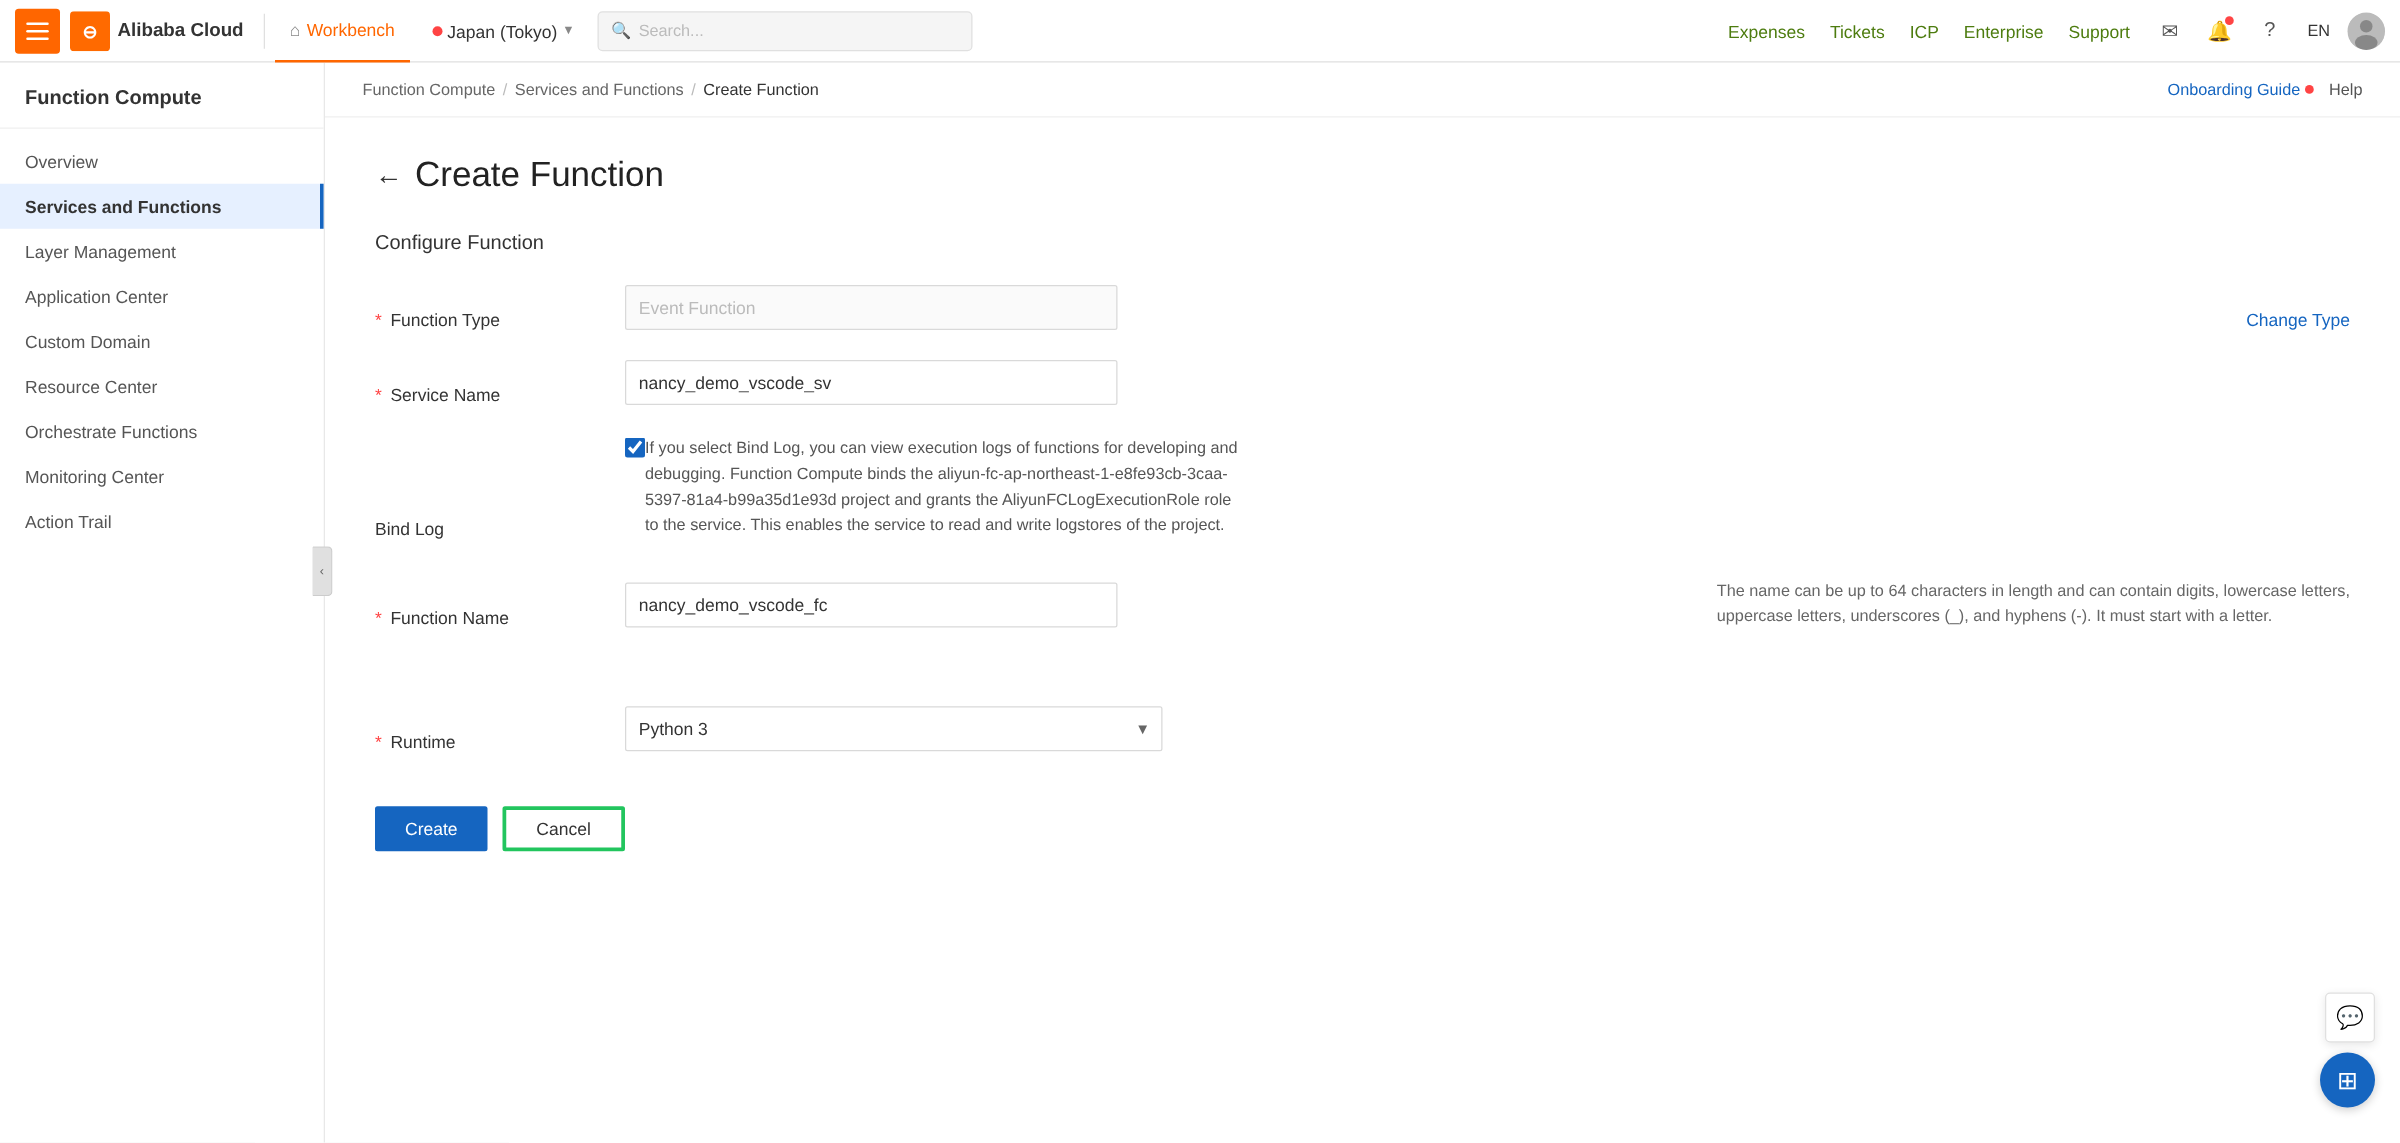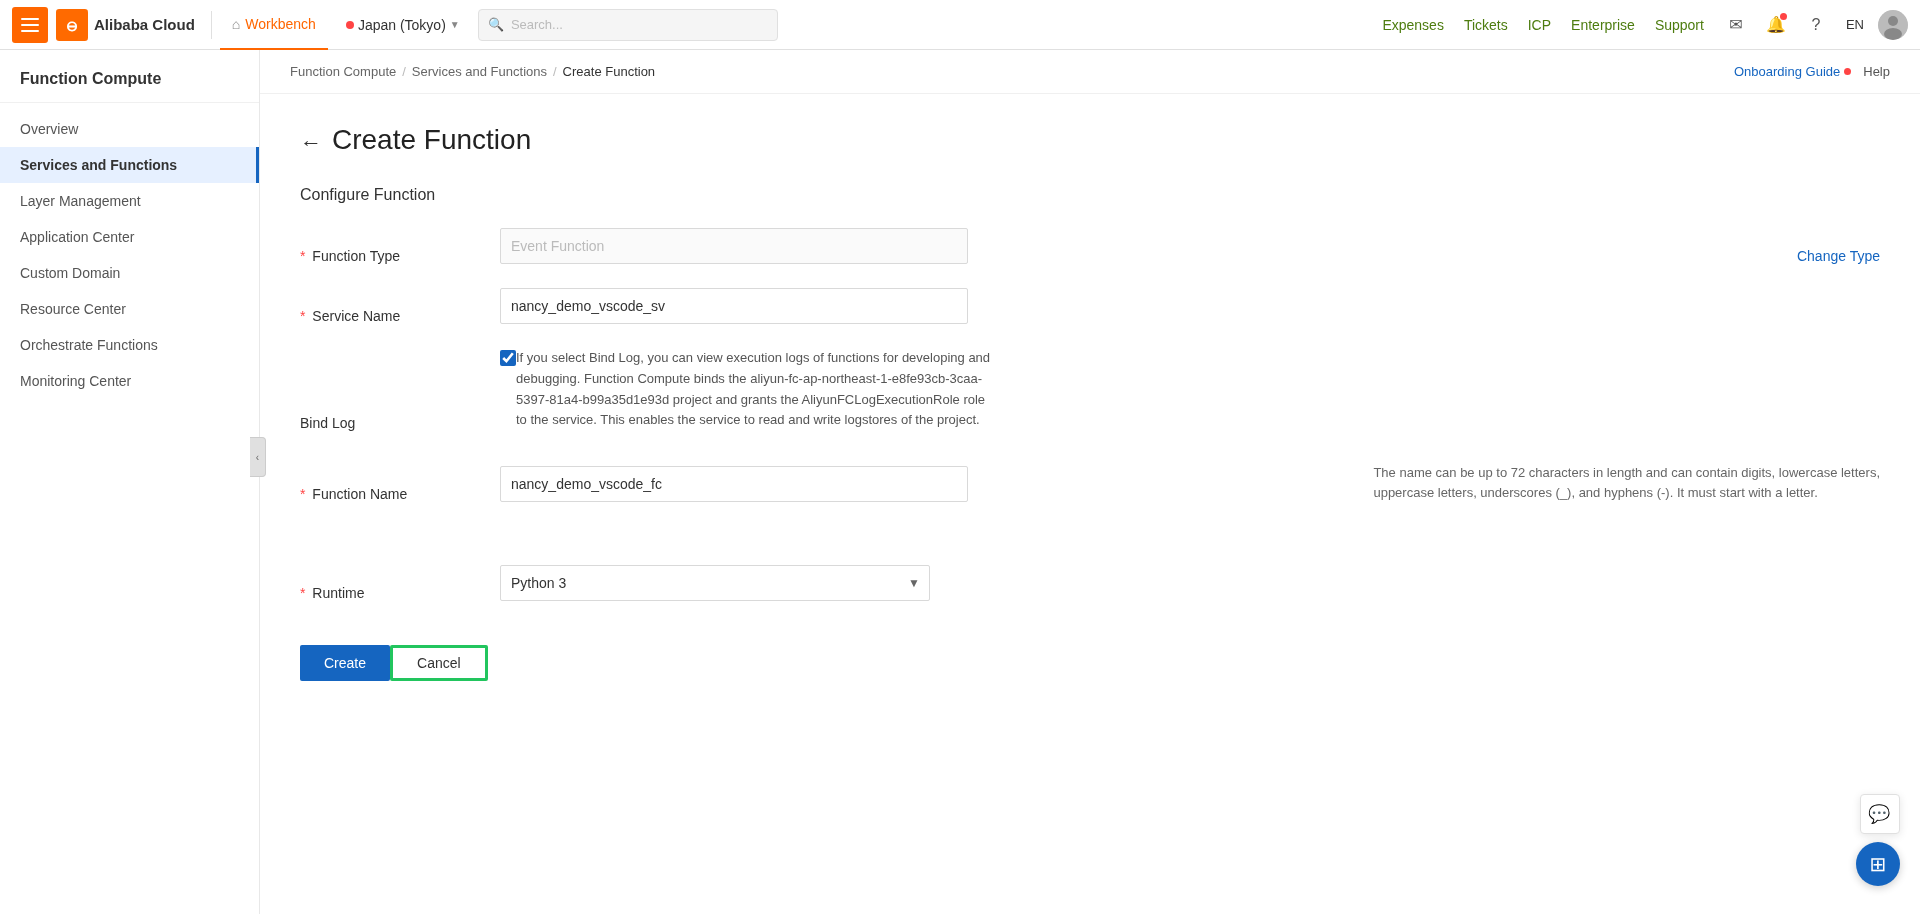--- a/index.html
+++ b/index.html
@@ -62,35 +62,35 @@
     .content-area { padding: 30px 40px; }
     .page-title { display: flex; align-items: center; gap: 10px; font-size: 28px; font-weight: 400; color: #222; margin-bottom: 30px; }
     .back-arrow { font-size: 22px; cursor: pointer; color: #333; }
 
     
     .section-title { font-size: 16px; font-weight: 400; color: #333; margin-bottom: 24px; }
     .form-row { display: flex; align-items: flex-end; margin-bottom: 24px; }
     .form-label { width: 200px; font-size: 14px; color: #333; padding-top: 7px; flex-shrink: 0; }
     .required-star { color: #f44; margin-right: 3px; }
     .form-control { flex: 1; }
-    .form-input { width: 468px; height: 36px; border: 1px solid #d9d9d9; border-radius: 2px; padding: 0 10px; font-size: 14px; color: #333; outline: none; background: #fff; }
+    .form-input { width: 394px; height: 36px; border: 1px solid #d9d9d9; border-radius: 2px; padding: 0 10px; font-size: 14px; color: #333; outline: none; background: #fff; }
     .form-input.disabled { background: #fafafa; color: #999; }
     .form-input::placeholder { color: #bbb; }
     .change-type-link { color: #1565c0; font-size: 14px; cursor: pointer; margin-left: 12px; white-space: nowrap; padding-top: 7px; }
     .service-hint { margin-left: 12px; font-size: 13px; color: #666; padding-top: 8px; }
     .checkbox-row { display: flex; align-items: flex-start; }
     .checkbox-input { width: 16px; height: 16px; accent-color: #1565c0; margin-top: 2px; cursor: pointer; flex-shrink: 0; }
     .bind-log-desc { font-size: 13px; color: #555; line-height: 1.6; max-width: 480px; }
     .form-hint-block { margin-left: 12px; font-size: 13px; color: #666; padding-top: 8px; max-width: 560px; line-height: 1.5; }
     .select-wrapper { position: relative; width: 430px; margin-top: 39px; }
     .select-input { width: 100%; height: 36px; border: 1px solid #d9d9d9; border-radius: 2px; padding: 0 30px 0 10px; font-size: 14px; color: #333; outline: none; background: #fff; appearance: none; cursor: pointer; }
     .select-arrow { position: absolute; right: 10px; top: 50%; transform: translateY(-50%); color: #666; pointer-events: none; font-size: 12px; }
 
     
-    .form-buttons { display: flex; align-items: center; gap: 0; padding: 20px 0; }
+    .form-buttons { display: flex; align-items: center; gap: 12px; padding: 20px 0; }
     .btn-primary { background: #1565c0; color: #fff; border: none; padding: 0 24px; height: 36px; border-radius: 2px; font-size: 14px; cursor: pointer; }
     .btn-default { background: #fff; color: #333; border: 3px solid #22c55e; padding: 0 24px; height: 36px; border-radius: 2px; font-size: 14px; cursor: pointer; }
 
     
     .float-chat { position: fixed; bottom: 80px; right: 20px; width: 40px; height: 40px; background: #fff; border: 1px solid #e0e0e0; border-radius: 4px; display: flex; align-items: center; justify-content: center; cursor: pointer; box-shadow: 0 2px 8px rgba(0,0,0,0.1); color: #666; font-size: 18px; }
     .float-app { position: fixed; bottom: 28px; right: 20px; width: 44px; height: 44px; background: #1565c0; border-radius: 50%; display: flex; align-items: center; justify-content: center; cursor: pointer; box-shadow: 0 2px 8px rgba(0,0,0,0.2); color: #fff; font-size: 20px; }
   </style>
 </head>
 <body>
 
@@ -159,20 +159,21 @@
     <div class="sidebar-title">Function Compute</div>
     <ul class="sidebar-nav">
       <li class="sidebar-nav-item">Overview</li>
       <li class="sidebar-nav-item active">Services and Functions</li>
       <li class="sidebar-nav-item">Layer Management</li>
       <li class="sidebar-nav-item">Application Center</li>
       <li class="sidebar-nav-item">Custom Domain</li>
       <li class="sidebar-nav-item">Resource Center</li>
       <li class="sidebar-nav-item">Orchestrate Functions</li>
       <li class="sidebar-nav-item">Monitoring Center</li>
+      <li class="sidebar-nav-item">Action Trail</li>
     </ul>
   </aside>
 
   <div class="sidebar-collapse-btn">‹</div>
 
   <main class="main-content">
 
     <div class="breadcrumb-bar">
       <nav class="breadcrumb">
         <span class="breadcrumb-item">Function Compute</span>
@@ -234,21 +235,21 @@
 
       <div class="form-row">
         <div class="form-label">
           <span class="required-star">*</span>
           <span>Function Name</span>
         </div>
         <div class="form-control">
           <input class="form-input" type="text" value="nancy_demo_vscode_fc" style="">
         </div>
         <div class="form-hint-block">
-          <span>The name can be up to 72 characters in length and can contain digits, lowercase letters,</span><br>
+          <span>The name can be up to 64 characters in length and can contain digits, lowercase letters,</span><br>
           <span>uppercase letters, underscores (_), and hyphens (-). It must start with a letter.</span>
         </div>
       </div>
 
       <div class="form-row">
         <div class="form-label">
           <span class="required-star">*</span>
           <span>Runtime</span>
         </div>
         <div class="form-control">

